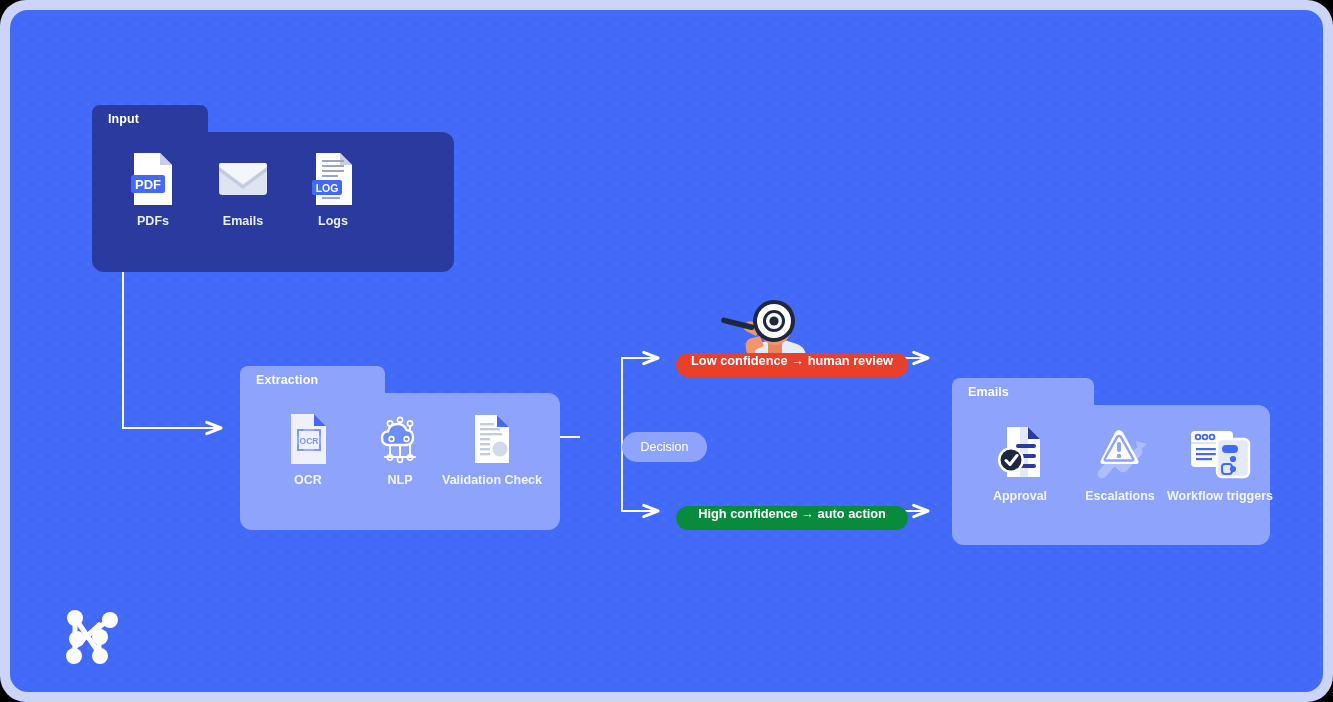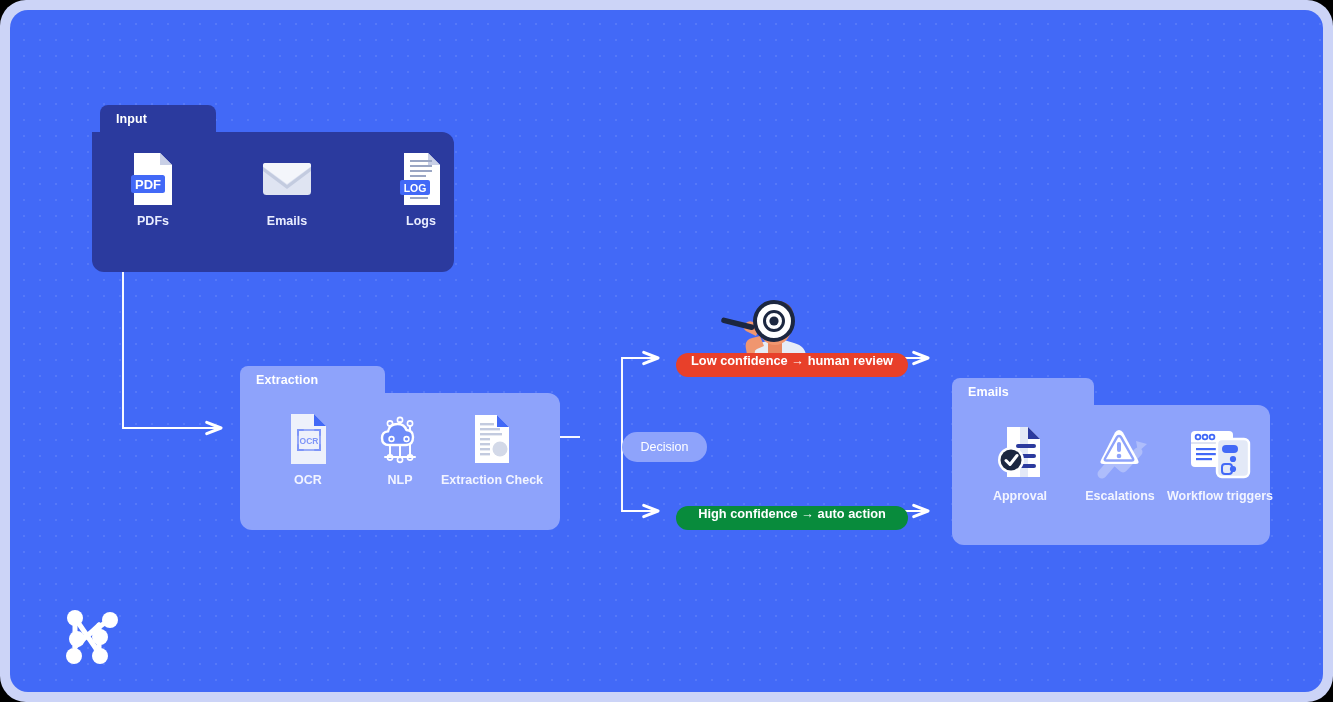--- a/index.html
+++ b/index.html
@@ -25,38 +25,38 @@
     position:absolute; left:0; top:0;
     height:28px; padding:0 16px; display:flex; align-items:center;
     border-radius:8px 8px 0 0;
     font-size:12.5px; font-weight:bold; color:#fff; letter-spacing:.1px;
   }
   .panel .body{
     position:absolute; left:0; top:27px;
     border-radius:0 12px 12px 12px;
     display:flex; align-items:flex-start;
   }
-  .panel.dark .tab{background:#2b3a9e;margin-left:8px;}
+  .panel.dark .tab{background:#2b3a9e;}
   .panel.dark .body{background:#2b3a9e;}
   .panel.light .tab{background:#8ea3fb;}
   .panel.light .body{background:#8ea3fb;}
 
   .item{
     display:flex; flex-direction:column; align-items:center;
     box-sizing:border-box;
   }
   .item .glyph{display:flex;align-items:center;justify-content:center;}
   .item .cap{margin-top:6px; font-size:12.5px; color:#ffffff; white-space:nowrap;font-weight:bold;}
   .panel.dark .item .cap{color:#e9edff;}
 
   
   #input-panel{left:82px; top:95px;}
   #input-panel .tab{width:84px;}
   #input-panel .body{width:362px; height:122px; padding:18px 0 0 0;}
-  #input-panel .row{display:flex; align-items:flex-start; padding-left:16px;gap:44px;}
+  #input-panel .row{display:flex; align-items:flex-start; padding-left:16px;}
   #input-panel .item{width:90px;}
   #input-panel .item .glyph{height:58px;}
 
   
   #extraction-panel{left:230px; top:356px;}
   #extraction-panel .tab{width:113px;}
   #extraction-panel .body{width:320px; height:119px; padding:18px 0 0 0;}
   #extraction-panel .row{display:flex; align-items:flex-start; padding-left:22px;}
   #extraction-panel .item{width:92px;}
   #extraction-panel .item .glyph{height:56px;}
@@ -255,21 +255,21 @@
                   <rect x="11" y="15" width="20" height="2.4"></rect>
                   <rect x="11" y="20" width="22" height="2.4"></rect>
                   <rect x="11" y="25" width="10" height="2.4"></rect>
                   <rect x="11" y="30" width="10" height="2.4"></rect>
                   <rect x="11" y="35" width="10" height="2.4"></rect>
                   <rect x="11" y="40" width="10" height="2.4"></rect>
                 </g>
                 <circle cx="31" cy="36" r="7.5" fill="#d3d9e8"></circle>
               </svg>
             </div>
-            <div class="cap">Extraction Check</div>
+            <div class="cap">Validation Check</div>
           </div>
 
         </div>
       </div>
     </div>
 
     <div id="decision-node">
       <span>Decision</span>
     </div>
 

